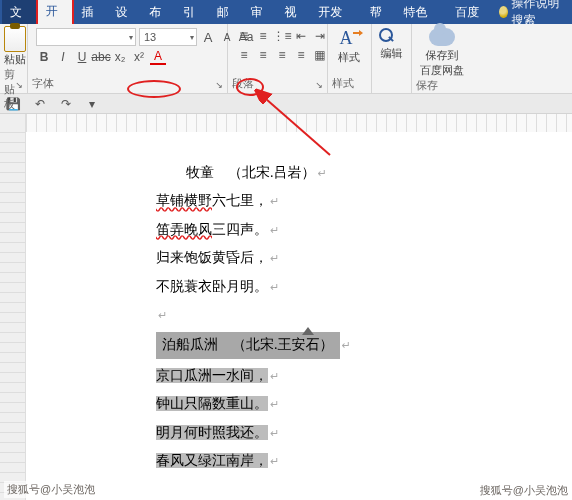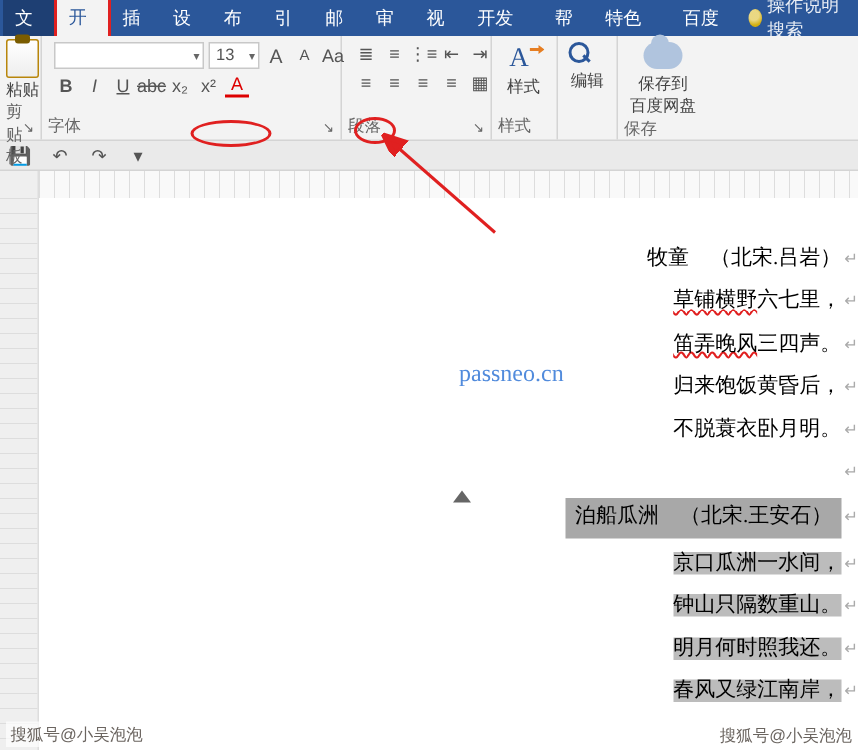--- a/index.html
+++ b/index.html
@@ -183,21 +183,21 @@
   .ruler-area { background: #f9f9f9; height: 18px; display: flex; }
   .vgutter { width: 26px; border-right: 1px solid #ddd; background: #efefef; }
   .hruler {
     flex: 1;
     background: repeating-linear-gradient(to right, #ddd 0 1px, transparent 1px 10px);
     position: relative;
     font-size: 8px;
     color: #777;
   }
   
-  .workspace { display: flex; height: 368px; background: #f0f0f0; text-align: right; }
+  .workspace { display: flex; height: 368px; background: #f0f0f0; }
   .vruler {
     width: 26px;
     background: #efefef repeating-linear-gradient(to bottom, #ddd 0 1px, transparent 1px 10px);
     border-right: 1px solid #ddd;
     font-size: 8px;
     color: #777;
     position: relative;
   }
   .page {
     background: #fff;
@@ -294,21 +294,21 @@
   </div>
 
   <div class="group" style="width:200px">
     <div class="body">
       <div class="fontctls">
         <div class="row">
           <div class="combo" style="width:100px">
             <span></span>
             <span class="dd">▾</span>
           </div>
-          <div class="combo" style="width:34px">
+          <div class="combo" style="width:58px">
             <span>13</span>
             <span class="dd">▾</span>
           </div>
           <span class="ic" style="font-size:13px">A</span>
           <span class="ic" style="font-size:10px">A</span>
           <span class="ic">Aa</span>
         </div>
         <div class="row">
           <span class="ic">
               <b>B</b>
@@ -430,21 +430,20 @@
     <div class="para">
       <span class="sel">钟山只隔数重山。</span><span class="pm">↵</span>
     </div>
     <div class="para">
       <span class="sel">明月何时照我还。</span><span class="pm">↵</span>
     </div>
     <div class="para">
       <span class="sel">春风又绿江南岸，</span><span class="pm">↵</span>
     </div>
 
-    <div class="wm" style="left:280px;top:105px">passneo.cn</div>
 
     <div class="sel-mark" style="left:276px;top:195px;border-bottom:8px solid #666"></div>
   </div>
 </div>
 
 <svg class="arrow" style="left:0;top:0" width="572" height="200">
   <defs>
     <marker id="ah" markerWidth="8" markerHeight="8" refX="6" refY="3" orient="auto">
       <path d="M0,0 L7,3 L0,6 Z" fill="#e02020"></path>
     </marker>

